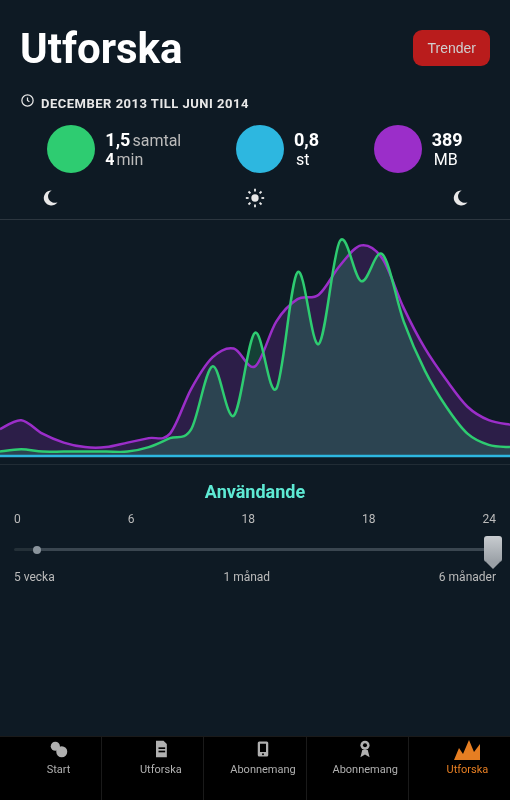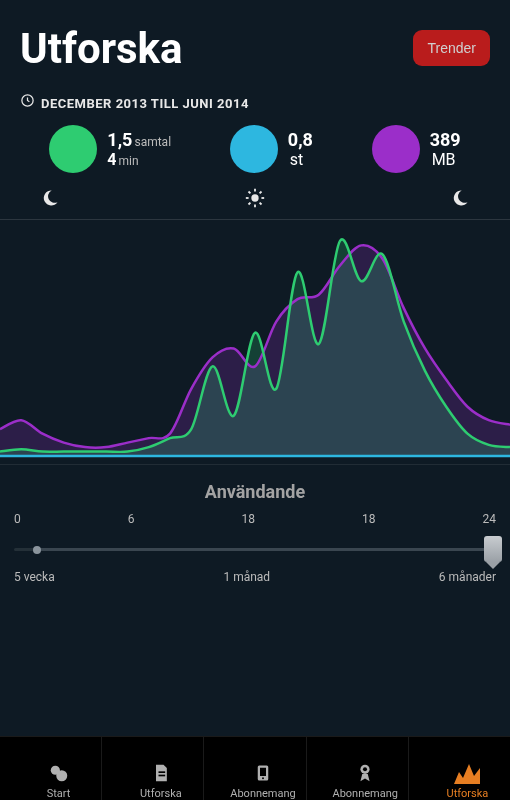--- a/index.html
+++ b/index.html
@@ -60,21 +60,21 @@
   .dot {
     width: 48px;
     height: 48px;
     border-radius: 50%;
   }
   .dot-green  { background: #2ecc71; }
   .dot-blue   { background: #2db7e0; }
   .dot-purple { background: #9b2ec9; }
   .stat-text { display: flex; flex-direction: column; line-height: 1.2; }
   .stat-line1 { font-size: 18px; font-weight: 700; color: #fff; }
-  .stat-unit { font-size: 12px; font-weight: 400; color: #bbb; margin-left: 2px; }
+  .stat-unit { font-size: 16px; font-weight: 400; color: #bbb; margin-left: 2px; }
   .stat-line2 { font-size: 16px; font-weight: 700; color: #fff; }
 
   
   .daynight-row {
     display: flex;
     justify-content: space-between;
     align-items: center;
     padding: 0 40px 6px 40px;
   }
   .moon, .sun { color: #e8e8e8; }
@@ -87,21 +87,21 @@
     border-top: 1px solid rgba(255,255,255,0.12);
     border-bottom: 1px solid rgba(255,255,255,0.08);
   }
   .chart-wrap svg { width: 100%; height: 100%; display: block; }
 
   
   .section-label {
     text-align: center;
     font-size: 18px;
     font-weight: 700;
-    color: #a3a3a3;
+    color: #5eead4;
     padding: 16px 0 10px 0;
   }
 
   
   .hour-ticks {
     display: flex;
     justify-content: space-between;
     padding: 0 14px 6px 14px;
     font-size: 12px;
     color: #bbb;
@@ -172,21 +172,21 @@
     height: 64px;
     background: #000;
     display: flex;
     border-top: 1px solid #1a1a1a;
   }
   .nav-item {
     flex: 1;
     display: flex;
     flex-direction: column;
     align-items: center;
-    justify-content: flex-end;
+    justify-content: flex-start;
     gap: 2px;
     font-size: 11px;
     color: #b0b0b0;
     border-right: 1px solid #1a1a1a;
     cursor: pointer;
     margin-left: 16px;
   }
   .nav-item:last-child { border-right: none; }
   .nav-item.active { color: #e67e22; }
   .nav-icon { height: 24px; display:flex; align-items:center; justify-content:center; }

